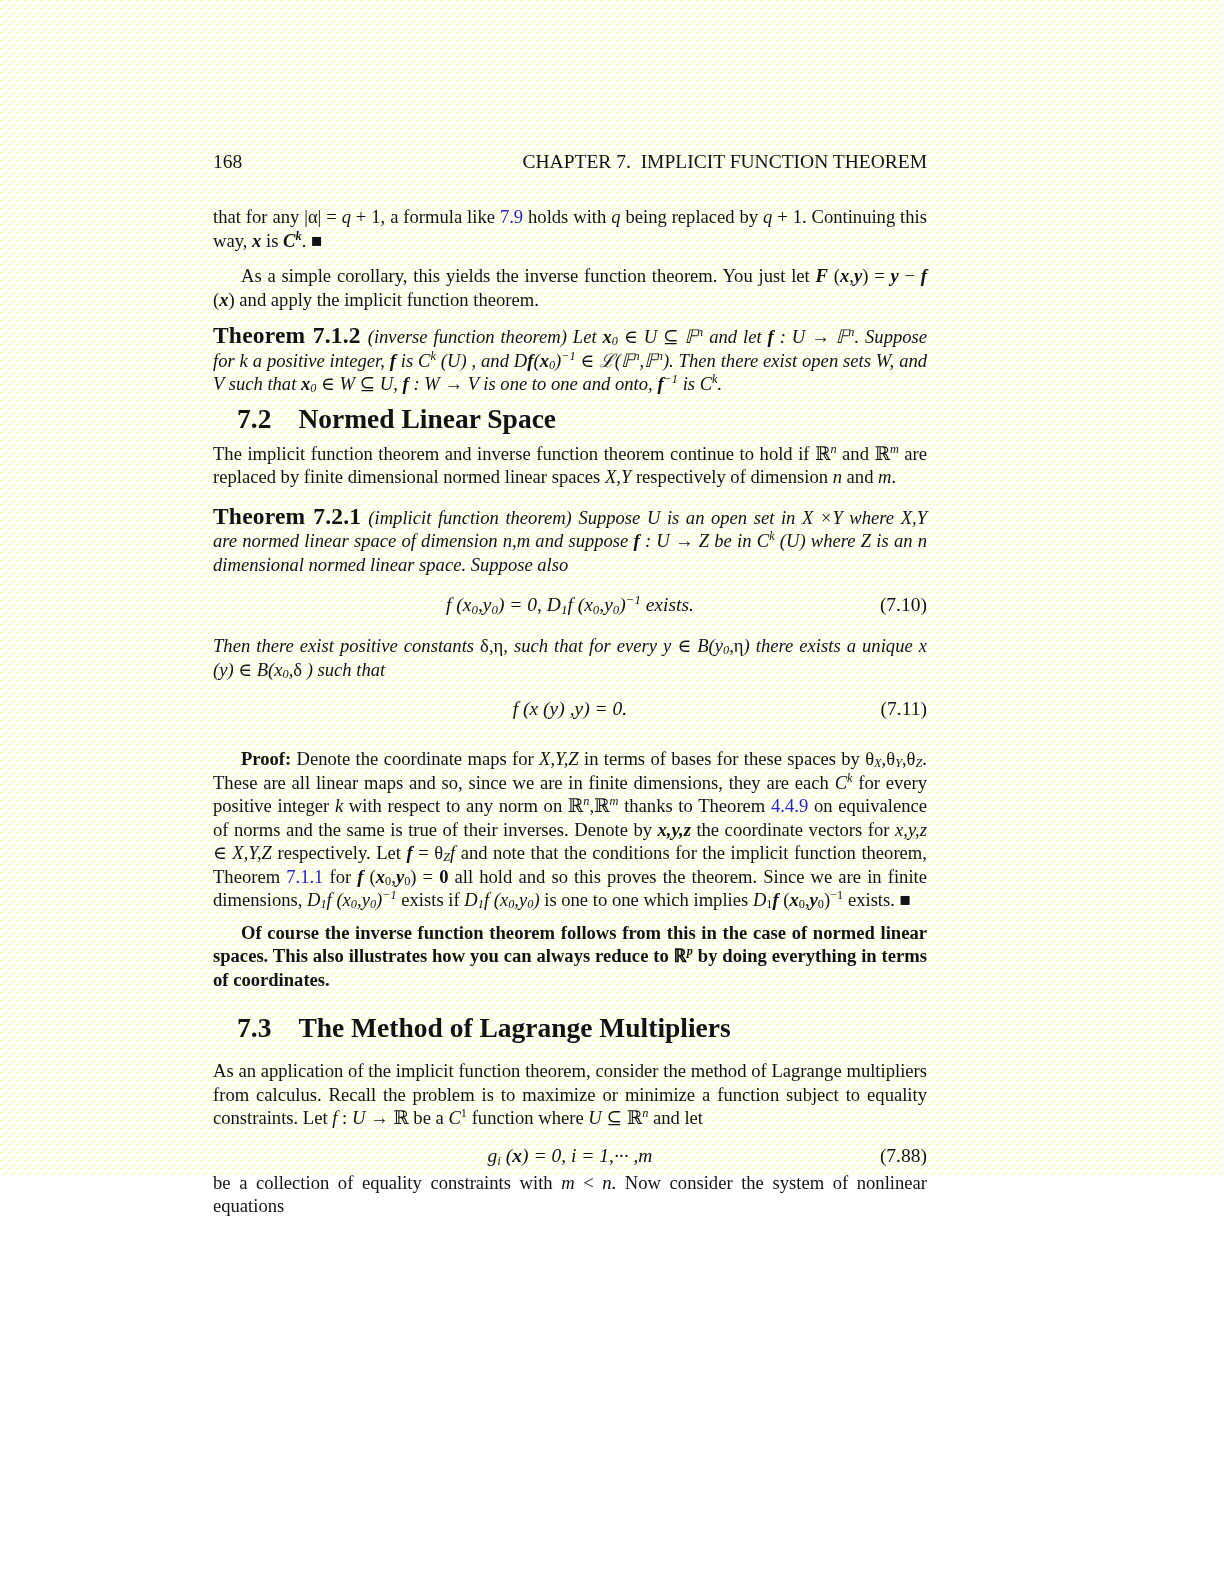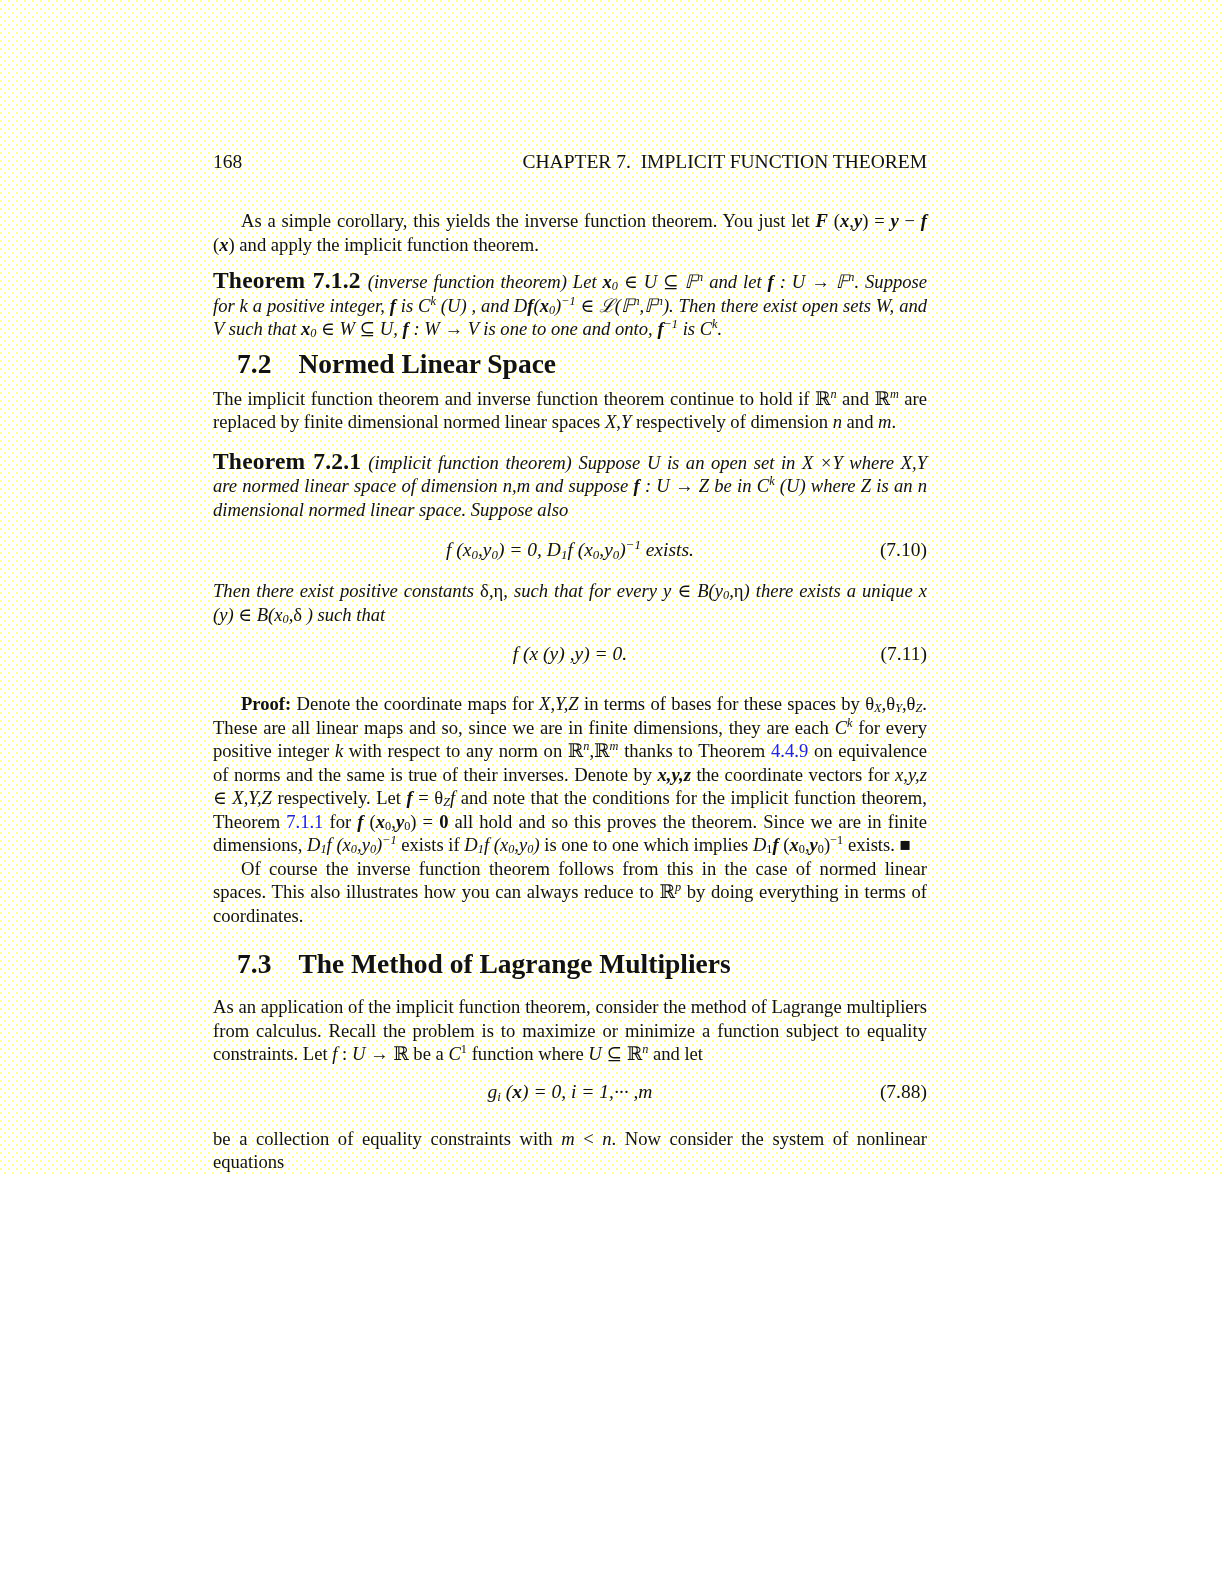--- a/index.html
+++ b/index.html
@@ -44,28 +44,29 @@
 </style>
 </head>
 <body>
 
 <div id="page">
   <div id="hdr">
     <span>168</span>
     <span>CHAPTER 7. IMPLICIT FUNCTION THEOREM</span>
   </div>
   <div id="content">
-      <div class="p ind" style="margin-top: 4px;">As a simple corollary, this yields the inverse function theorem. You just let <span class="bi">F</span> (<span class="bi">x</span>,<span class="bi">y</span>) = <span class="bi">y</span> − <span class="bi">f</span> (<span class="bi">x</span>) and apply the implicit function theorem.</div>
+      <div class="p" style="margin-top: 0px;">that for any |α| = <span class="it">q</span> + 1, a formula like <span class="lk">7.9</span> holds with <span class="it">q</span> being replaced by <span class="it">q</span> + 1. Continuing this way, <span class="bi">x</span> is <span class="bi">C<span class="sp">k</span></span>. ■</div>
+      <div class="p ind" style="margin-top: 12px;">As a simple corollary, this yields the inverse function theorem. You just let <span class="bi">F</span> (<span class="bi">x</span>,<span class="bi">y</span>) = <span class="bi">y</span> − <span class="bi">f</span> (<span class="bi">x</span>) and apply the implicit function theorem.</div>
       <div class="thm" style="margin-top: 13px;"><span class="thm-head">Theorem 7.1.2</span>(inverse function theorem) Let <span class="bi">x</span><span class="sb">0</span> ∈ U ⊆ 𝔽<span class="sp">n</span> and let <span class="bi">f</span> : U → 𝔽<span class="sp">n</span>. Suppose for k a positive integer, <span class="bi">f</span> is C<span class="sp">k</span> (U) , and D<span class="bi">f</span>(<span class="bi">x</span><span class="sb">0</span>)<span class="sp">−1</span> ∈ ℒ(𝔽<span class="sp">n</span>,𝔽<span class="sp">n</span>). Then there exist open sets W, and V such that <span class="bi">x</span><span class="sb">0</span> ∈ W ⊆ U, <span class="bi">f</span> : W → V is one to one and onto, <span class="bi">f</span><span class="sp">−1</span> is C<span class="sp">k</span>.</div>
       <div class="sec" style="margin-top: 6px;"><span class="sec-num">7.2</span><span>Normed Linear Space</span></div>
       <div class="p" style="margin-top: 6px;">The implicit function theorem and inverse function theorem continue to hold if ℝ<span class="sp"><span class="it">n</span></span> and ℝ<span class="sp"><span class="it">m</span></span> are replaced by finite dimensional normed linear spaces <span class="it">X</span>,<span class="it">Y</span> respectively of dimension <span class="it">n</span> and <span class="it">m</span>.</div>
       <div class="thm" style="margin-top: 16px;"><span class="thm-head">Theorem 7.2.1</span>(implicit function theorem) Suppose U is an open set in X ×Y where X,Y are normed linear space of dimension n,m and suppose <span class="bi">f</span> : U → Z be in C<span class="sp">k</span> (U) where Z is an n dimensional normed linear space. Suppose also</div>
       <div class="eq" style="margin-top: 14px;"><span class="eq-m">f (x<span class="sb">0</span>,y<span class="sb">0</span>) = 0, D<span class="sb">1</span>f (x<span class="sb">0</span>,y<span class="sb">0</span>)<span class="sp">−1</span> exists.</span><span class="eq-tag">(7.10)</span></div>
       <div class="p itp" style="margin-top: 14px;">Then there exist positive constants <span class="up">δ</span>,<span class="up">η</span>, such that for every y ∈ B(y<span class="sb">0</span>,<span class="up">η</span>) there exists a unique x (y) ∈ B(x<span class="sb">0</span>,<span class="up">δ</span> ) such that</div>
       <div class="eq" style="margin-top: 13px; text-align: center;"><span class="eq-m">f (x (y) ,y) = 0.</span><span class="eq-tag">(7.11)</span></div>
       <div class="p ind" style="margin-top: 23px;"><span class="bd">Proof:</span> Denote the coordinate maps for <span class="it">X,Y,Z</span> in terms of bases for these spaces by θ<span class="sb"><span class="it">X</span></span>,θ<span class="sb"><span class="it">Y</span></span>,θ<span class="sb"><span class="it">Z</span></span>. These are all linear maps and so, since we are in finite dimensions, they are each <span class="it">C</span><span class="sp"><span class="it">k</span></span> for every positive integer <span class="it">k</span> with respect to any norm on ℝ<span class="sp"><span class="it">n</span></span>,ℝ<span class="sp"><span class="it">m</span></span> thanks to Theorem <span class="lk">4.4.9</span> on equivalence of norms and the same is true of their inverses. Denote by <span class="bi">x,y,z</span> the coordinate vectors for <span class="it">x,y,z</span> ∈ <span class="it">X,Y,Z</span> respectively. Let <span class="bi">f</span> = θ<span class="sb"><span class="it">Z</span></span><span class="it">f</span> and note that the conditions for the implicit function theorem, Theorem <span class="lk">7.1.1</span> for <span class="bi">f</span> (<span class="bi">x</span><span class="sb">0</span>,<span class="bi">y</span><span class="sb">0</span>) = <span class="bd">0</span> all hold and so this proves the theorem. Since we are in finite dimensions, <span class="it">D<span class="sb">1</span>f (x<span class="sb">0</span>,y<span class="sb">0</span>)<span class="sp">−1</span></span> exists if <span class="it">D<span class="sb">1</span>f (x<span class="sb">0</span>,y<span class="sb">0</span>)</span> is one to one which implies <span class="it">D</span><span class="sb">1</span><span class="bi">f</span> (<span class="bi">x</span><span class="sb">0</span>,<span class="bi">y</span><span class="sb">0</span>)<span class="sp">−1</span> exists. ■</div>
-      <div class="p ind" style="">Of course the inverse function theorem follows from this in the case of normed linear spaces. This also illustrates how you can always reduce to ℝ<span class="sp"><span class="it">p</span></span> by doing everything in terms of coordinates.</div>
+      <div class="p ind" style="margin-top: 9px; font-weight: bold;">Of course the inverse function theorem follows from this in the case of normed linear spaces. This also illustrates how you can always reduce to ℝ<span class="sp"><span class="it">p</span></span> by doing everything in terms of coordinates.</div>
       <div class="sec" style="margin-top: 20px;"><span class="sec-num">7.3</span><span>The Method of Lagrange Multipliers</span></div>
       <div class="p" style="margin-top: 14px;">As an application of the implicit function theorem, consider the method of Lagrange multipliers from calculus. Recall the problem is to maximize or minimize a function subject to equality constraints. Let <span class="it">f</span> : <span class="it">U</span> → ℝ be a <span class="it">C</span><span class="sp">1</span> function where <span class="it">U</span> ⊆ ℝ<span class="sp"><span class="it">n</span></span> and let</div>
       <div class="eq" style="margin-top: 11px;"><span class="eq-m">g<span class="sb">i</span> (<span class="bi">x</span>) = 0, i = 1,··· ,m</span><span class="eq-tag">(7.88)</span></div>
-      <div class="p" style="margin-top: 20px;">be a collection of equality constraints with <span class="it">m</span> &lt; <span class="it">n</span>. Now consider the system of nonlinear equations</div>
+      <div class="p" style="margin-top: 0;">be a collection of equality constraints with <span class="it">m</span> &lt; <span class="it">n</span>. Now consider the system of nonlinear equations</div>
     </div>
 </div>
 
 </body></html>

